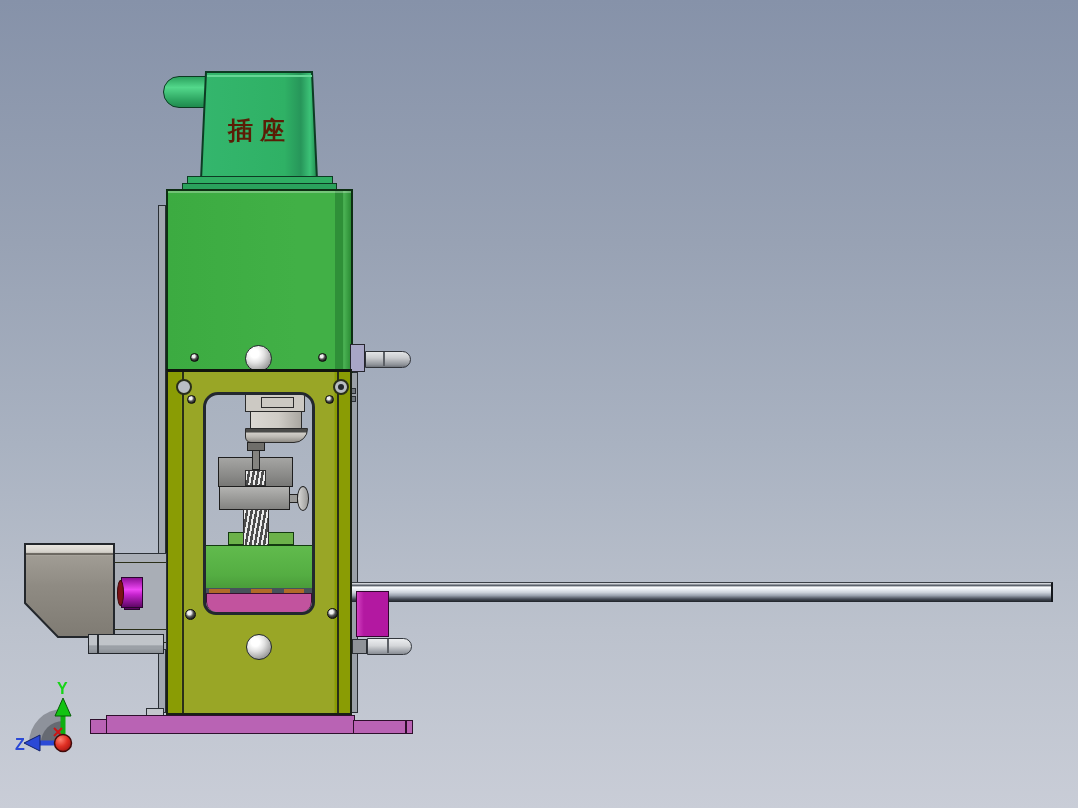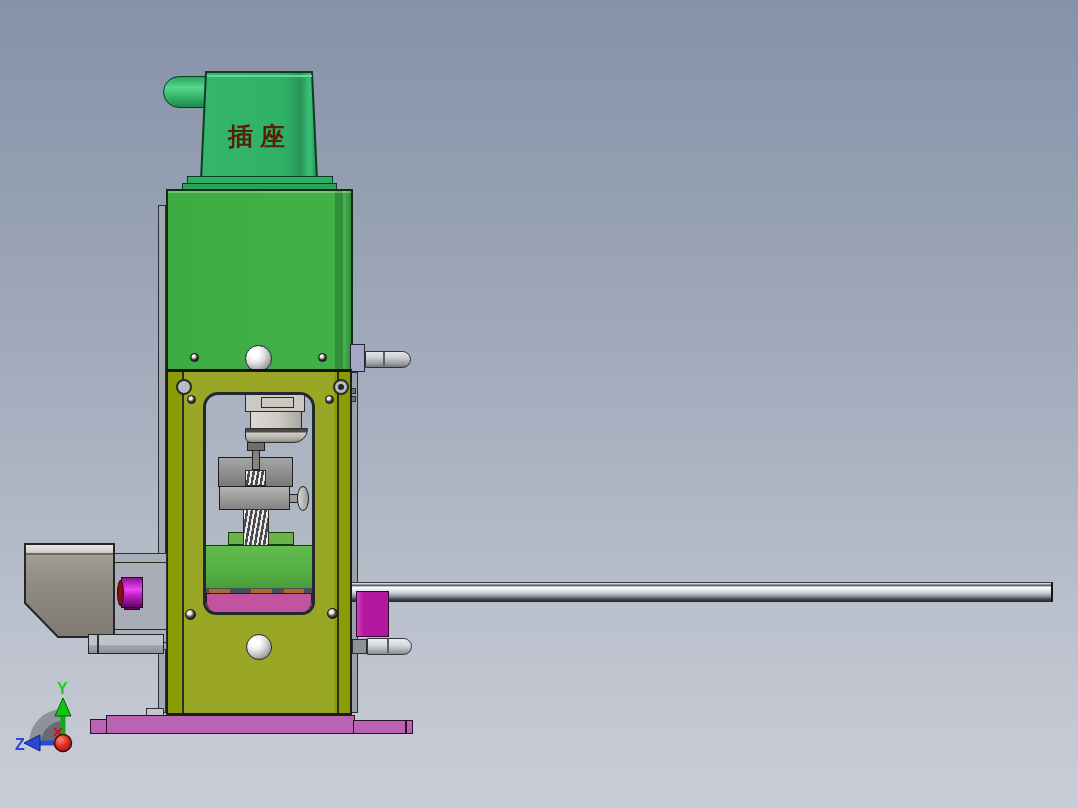--- a/index.html
+++ b/index.html
@@ -35,21 +35,21 @@
         <stop offset="0" stop-color="#34b66d"></stop>
           <stop offset="0.72" stop-color="#2fb165"></stop>
         <stop offset="0.86" stop-color="#27965a"></stop>
           <stop offset="0.94" stop-color="#3cc277"></stop>
           <stop offset="1" stop-color="#1f8a4e"></stop>
       </linearGradient>
     </defs>
     <polygon points="6,2 112,2 117,110 1,110" fill="url(#hg)" stroke="#0d3b23" stroke-width="2"></polygon>
     <line x1="7" y1="6" x2="112" y2="6" stroke="#66d796" stroke-width="2"></line>
   </svg>
-  <div class="p label-cn" style="left:205px;top:122px;width:110px;height:32px;">插座</div>
+  <div class="p label-cn" style="left:205px;top:116px;width:110px;height:32px;">插座</div>
 
   <div class="p" style="left:187px;top:176px;width:146px;height:8px;background:#2fae63;border:1.5px solid #0d3b23;"></div>
   <div class="p" style="left:182px;top:183px;width:155px;height:9px;background:#2aa25c;border:1.5px solid #0d3b23;"></div>
 
   <div class="p" style="left:166px;top:189px;width:187px;height:184px;border:2px solid #0d2e12;
               box-shadow:inset 0 2px 0 rgba(255,255,255,.28);
               background:linear-gradient(90deg,#3cab41 0%,#41b046 70%,#41b046 91%,#2f9038 91.5%,#2f9038 95.5%,#4cb455 96%,#2b8c34 100%);">
     <div class="screw p" style="left:22px;top:162px;width:9px;height:9px;"></div>
     <div class="screw p" style="left:150px;top:162px;width:9px;height:9px;"></div>
   </div>

